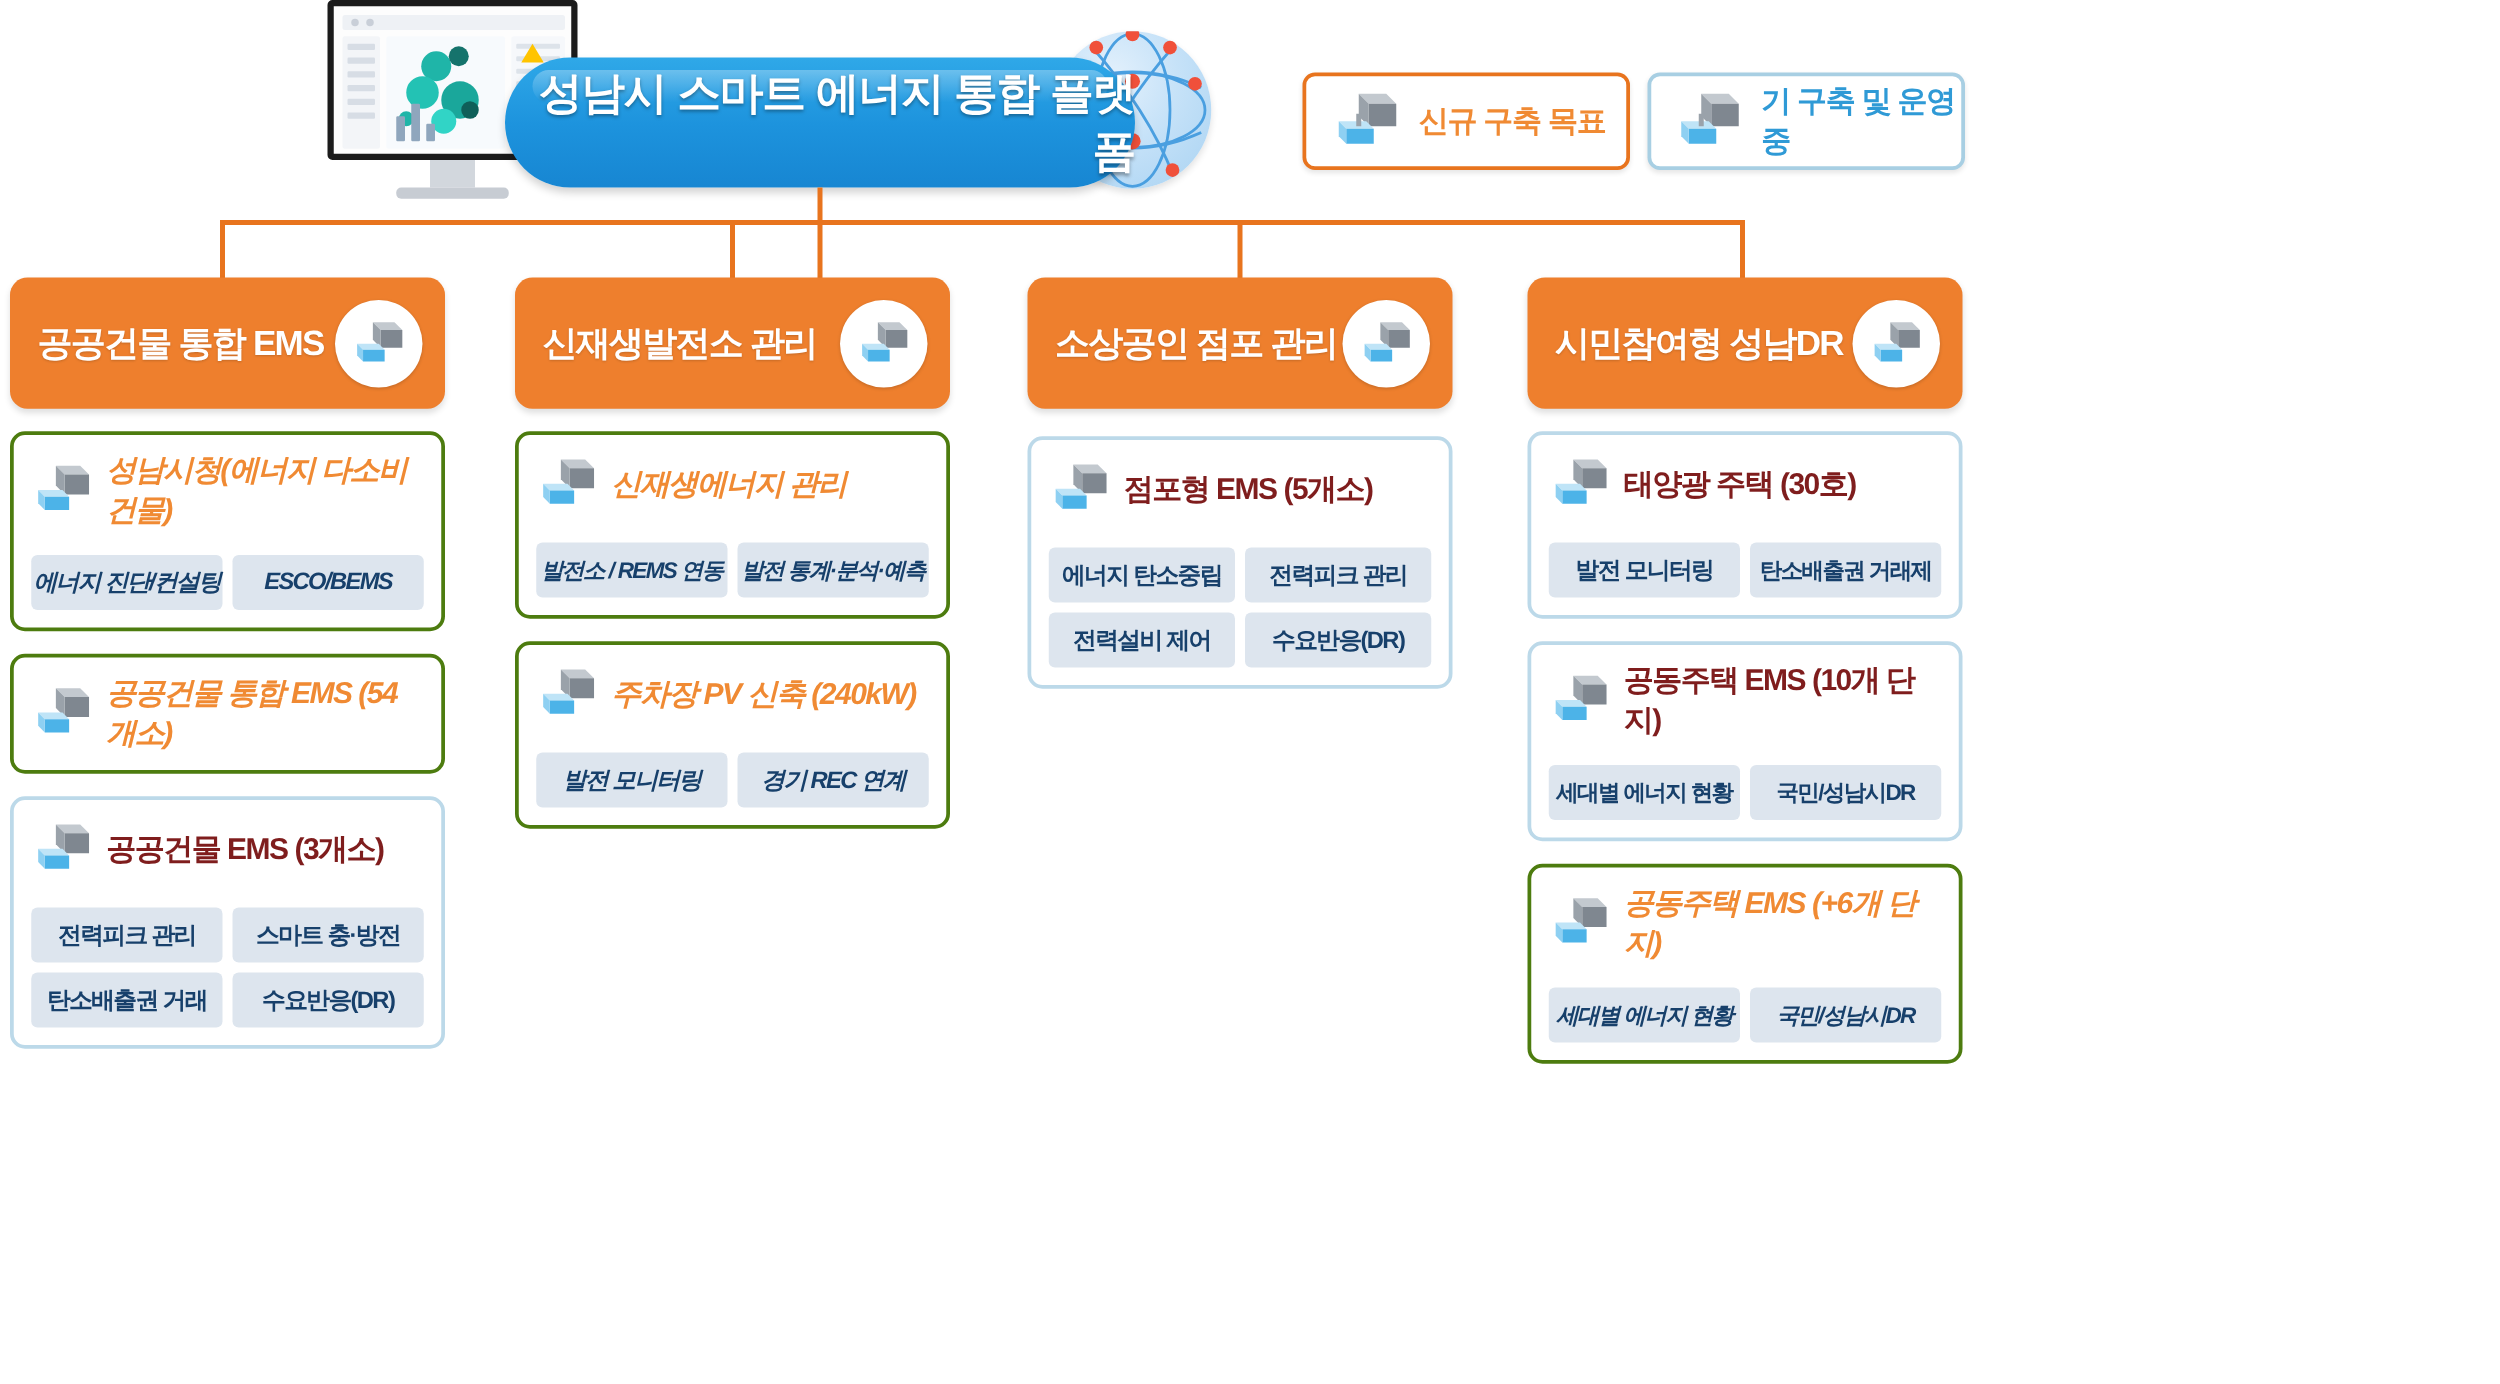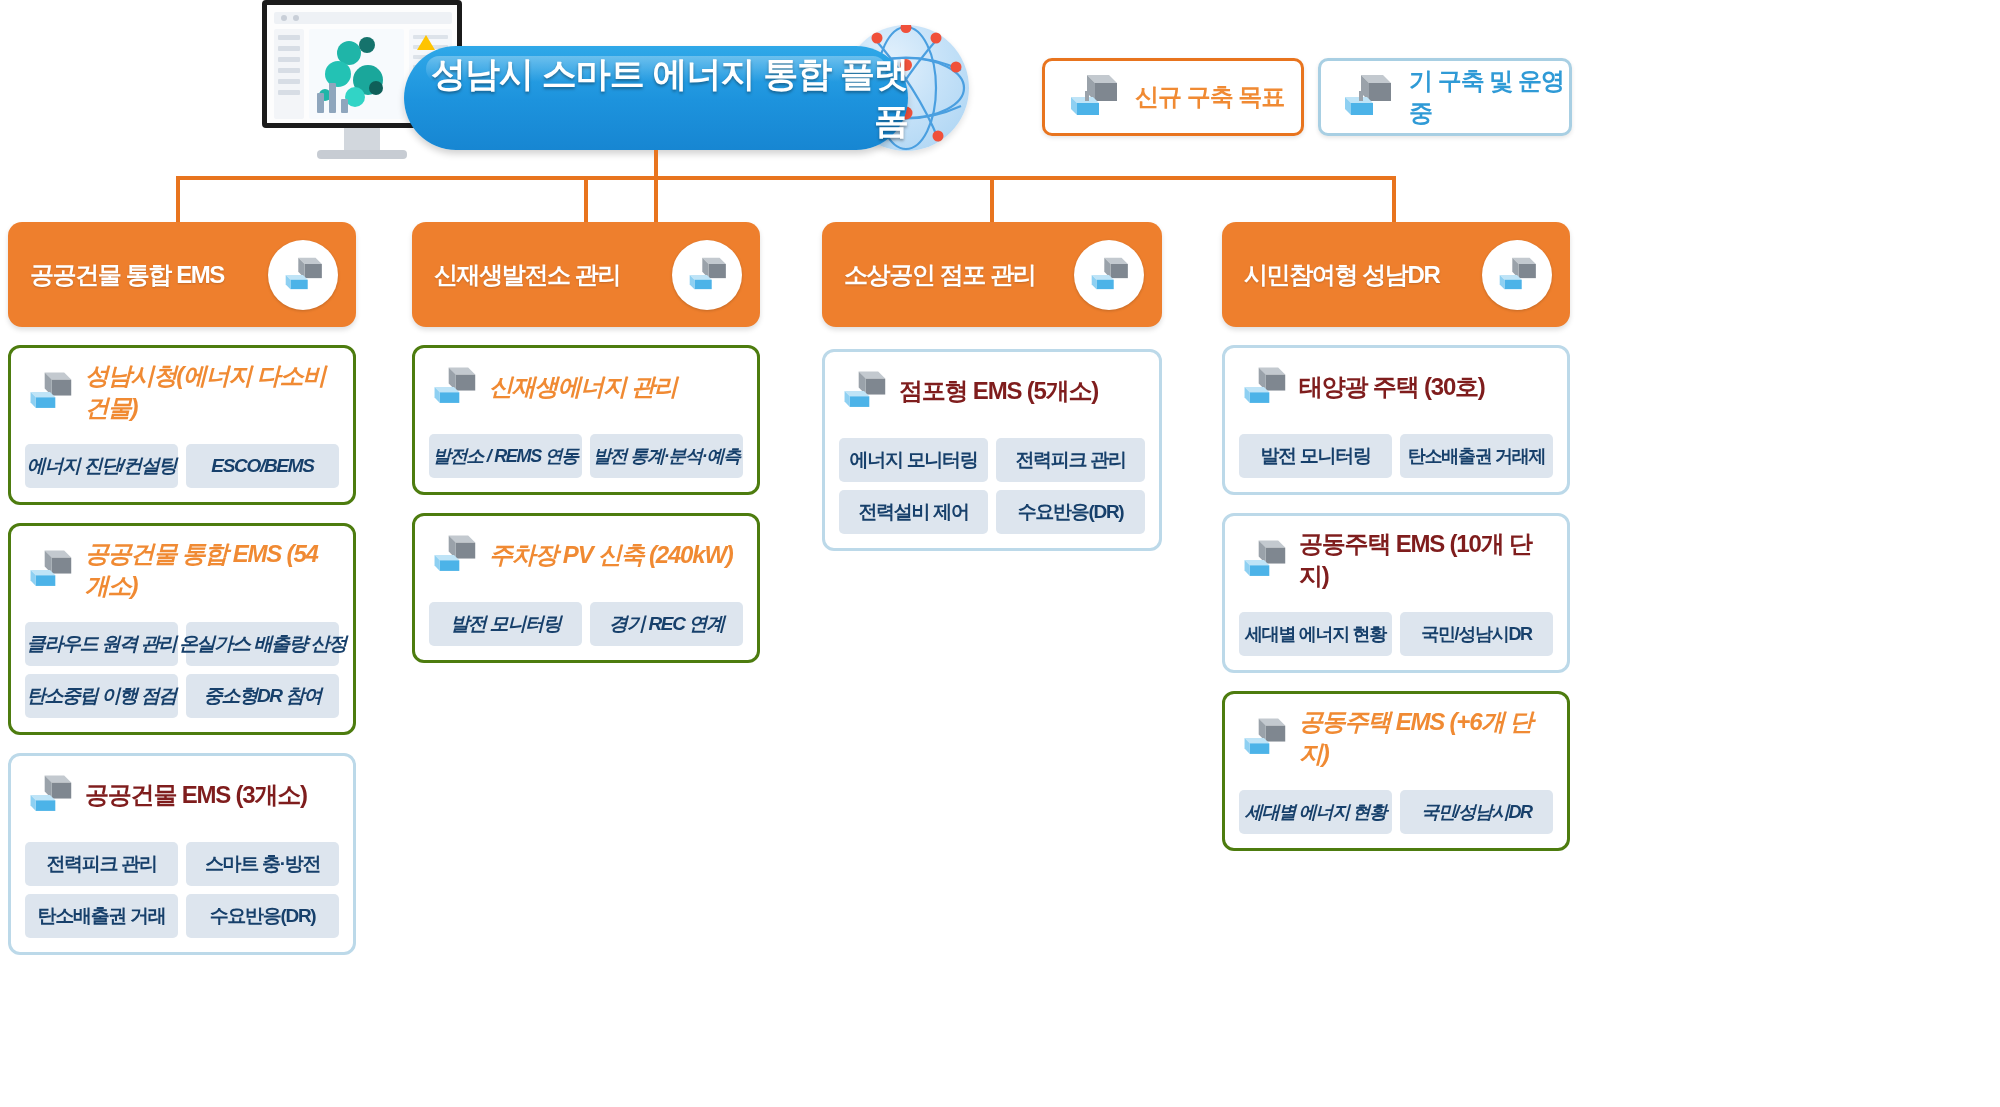--- a/index.html
+++ b/index.html
@@ -68,21 +68,21 @@
   
   .col{position:absolute;top:222px;}
   .col1{left:8px;width:348px;}
   .col2{left:412px;width:348px;}
   .col3{left:822px;width:340px;}
   .col4{left:1222px;width:348px;}
 
   .cat{height:105px;border-radius:14px;background:#ee7f2d;
     display:flex;align-items:center;justify-content:space-between;
     padding:0 18px 0 22px;box-sizing:border-box;box-shadow:0 3px 5px rgba(0,0,0,.13);}
-  .cat-label{color:#ffffff;font-size:24px;font-weight:bold;letter-spacing:-1.4px;
+  .cat-label{color:#ffffff;font-size:28px;font-weight:bold;letter-spacing:-1.4px;
     text-shadow:0 1px 2px rgba(0,0,0,.18);}
   .cat-badge{width:70px;height:70px;border-radius:50%;background:#ffffff;flex:none;
     display:flex;align-items:center;justify-content:center;box-shadow:0 1px 3px rgba(0,0,0,.18);}
 
   .card{margin-top:18px;border-radius:12px;background:#ffffff;box-sizing:border-box;padding:12px 14px 14px 14px;}
   .card.new{border:3px solid #4d7c0f;font-style:italic;}
   .card.exist{border:3px solid #bcd9e9;}
   .card-head{display:flex;align-items:center;gap:10px;min-height:54px;}
   .card-title{font-size:24px;font-weight:bold;letter-spacing:-1.2px;}
   .card.new .card-title{color:#f08a33;}
@@ -249,26 +249,20 @@
               <polygon points="22,4 44,4 52,12 30,12" fill="#c3c9cf"></polygon>
               <polygon points="30,12 52,12 52,30 30,30" fill="#7f8790"></polygon>
               <polygon points="22,4 30,12 30,30 22,22" fill="#9aa2aa"></polygon>
               <polygon points="6,26 28,26 34,32 12,32" fill="#bfe4f7"></polygon>
               <polygon points="12,32 34,32 34,44 12,44" fill="#4cb3e8"></polygon>
               <polygon points="6,26 12,32 12,44 6,38" fill="#8ed0f2"></polygon>
             </svg>
         </span>
         <span class="card-title">공공건물 통합 EMS (54개소)</span>
       </div>
-      <div class="tags">
-        <span class="tag">클라우드 원격 관리</span>
-        <span class="tag">온실가스 배출량 산정</span>
-        <span class="tag">탄소중립 이행 점검</span>
-        <span class="tag">중소형DR 참여</span>
-      </div>
     </div>
 
     <div class="card exist">
       <div class="card-head">
         <span class="plug">
           <svg width="50" height="46" viewBox="0 0 56 52">
               <polygon points="22,4 44,4 52,12 30,12" fill="#c3c9cf"></polygon>
               <polygon points="30,12 52,12 52,30 30,30" fill="#7f8790"></polygon>
               <polygon points="22,4 30,12 30,30 22,22" fill="#9aa2aa"></polygon>
               <polygon points="6,26 28,26 34,32 12,32" fill="#bfe4f7"></polygon>
@@ -366,21 +360,21 @@
               <polygon points="30,12 52,12 52,30 30,30" fill="#7f8790"></polygon>
               <polygon points="22,4 30,12 30,30 22,22" fill="#9aa2aa"></polygon>
               <polygon points="6,26 28,26 34,32 12,32" fill="#bfe4f7"></polygon>
               <polygon points="12,32 34,32 34,44 12,44" fill="#4cb3e8"></polygon>
               <polygon points="6,26 12,32 12,44 6,38" fill="#8ed0f2"></polygon>
             </svg>
         </span>
         <span class="card-title">점포형 EMS (5개소)</span>
       </div>
       <div class="tags">
-        <span class="tag">에너지 모니터링</span>
+        <span class="tag">에너지 탄소중립</span>
         <span class="tag">전력피크 관리</span>
         <span class="tag">전력설비 제어</span>
         <span class="tag">수요반응(DR)</span>
       </div>
     </div>
   </div>
 
   <div class="col col4">
     <div class="cat">
       <span class="cat-label">시민참여형 성남DR</span>

